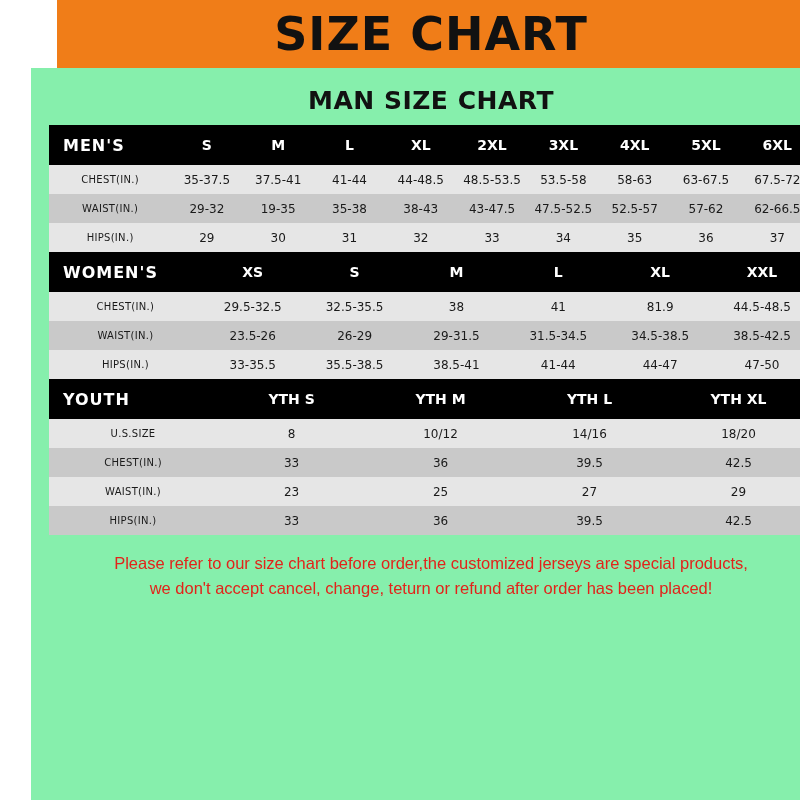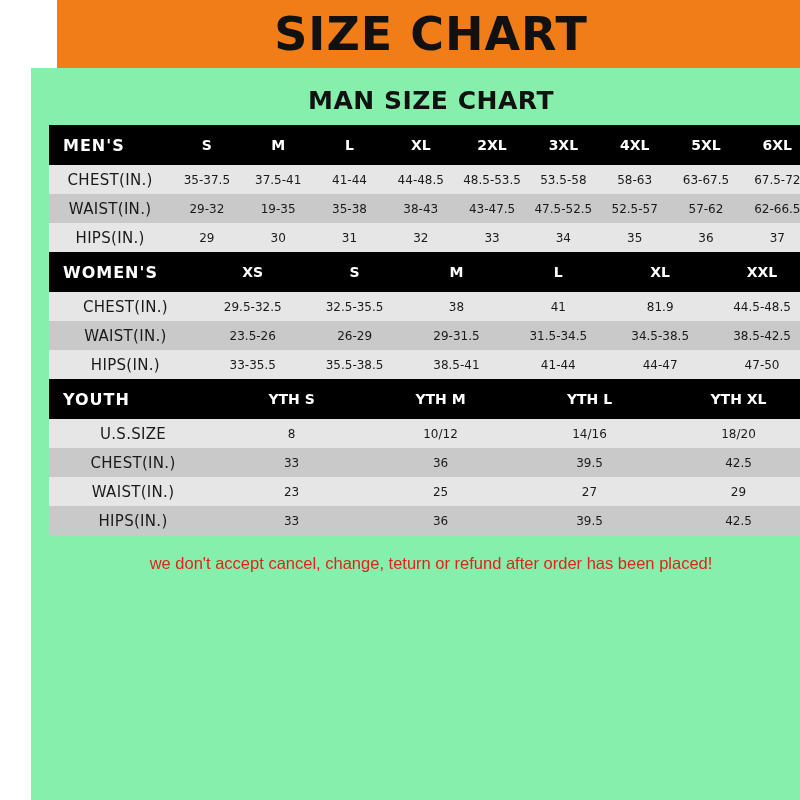--- a/index.html
+++ b/index.html
@@ -95,21 +95,21 @@
     font-size: 16px;
     letter-spacing: 1px;
   }
   table.size-table tbody tr.light td {
     background: #e6e6e6;
   }
   table.size-table tbody tr.dark td {
     background: #c9c9c9;
   }
   table.size-table tbody td.rowlabel {
-    font-size: 15px;
+    font-size: 10px;
     letter-spacing: 0.3px;
   }
 
   
   .men-table col.label { width: 16%; }
   .women-table col.label { width: 20%; }
   .youth-table col.label { width: 22%; }
 
   .footer-note {
     margin-top: 16px;
@@ -304,17 +304,18 @@
             <td>33</td>
             <td>36</td>
             <td>39.5</td>
             <td>42.5</td>
           </tr>
         </tbody>
       </table>
     </div>
 
     <div class="footer-note">
+      <span class="line">Please refer to our size chart before order,the customized jerseys are special products,</span>
       <span class="line">we don't accept cancel, change, teturn or refund after order has been placed!</span>
     </div>
 
   </div>
 </div>
 
 </body></html>

